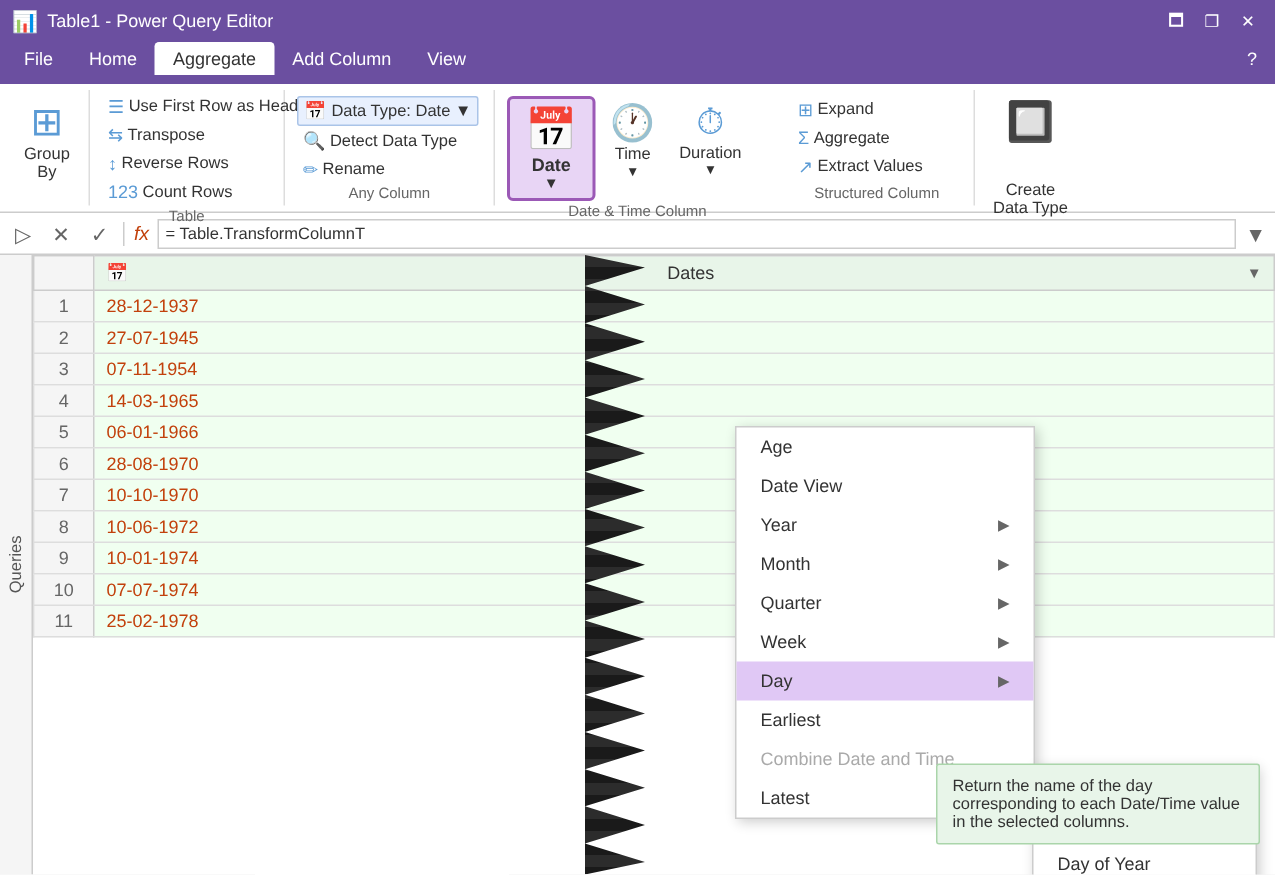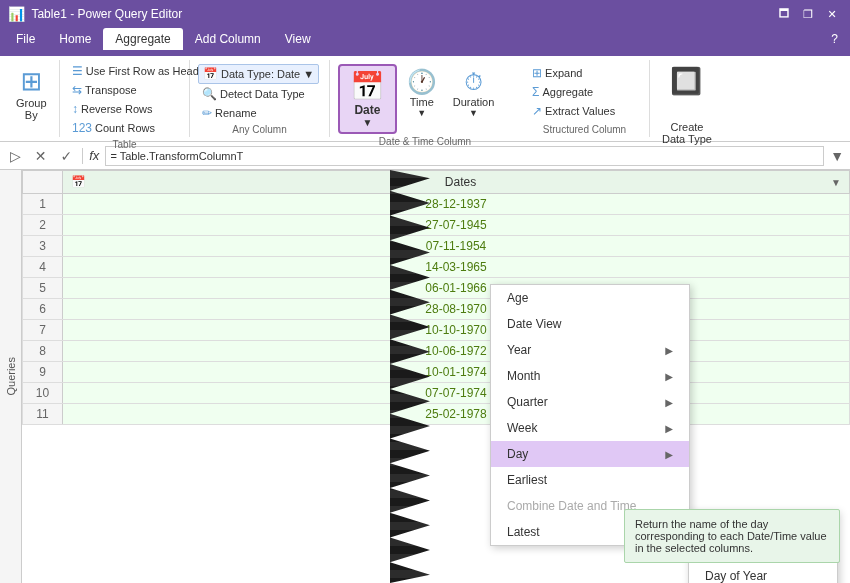--- a/index.html
+++ b/index.html
@@ -128,21 +128,21 @@
       border-bottom: 1px solid #ccc;
       display: flex;
       align-items: center;
       height: 28px;
       padding: 0 6px;
       gap: 6px;
     }
     .formula-expand { font-size: 14px; color: #666; cursor: pointer; padding: 2px 4px; }
     .formula-btn { font-size: 14px; color: #666; cursor: pointer; padding: 2px 4px; }
     .formula-separator { width: 1px; height: 16px; background: #ccc; }
-    .formula-fx { font-style: italic; color: #404040; font-size: 13px; }
+    .formula-fx { font-style: italic; color: #c2410c; font-size: 13px; }
     .formula-input { flex: 1; font-size: 11px; color: #333; border: 1px solid #ccc; padding: 2px 4px; height: 20px; }
     .formula-dropdown { margin-left: auto; font-size: 14px; color: #666; cursor: pointer; }
 
     
     .main-content {
       display: flex;
       height: calc(583px - 28px - 28px - 86px - 28px);
       position: relative;
     }
 
@@ -180,22 +180,22 @@
       padding: 4px 8px;
       text-align: left;
       font-size: 12px;
       font-weight: normal;
       color: #333;
     }
     .data-table td {
       border: 1px solid #ddd;
       padding: 3px 8px;
       font-size: 12px;
-      color: #4d7c0f;
-      text-align: center;
+      color: #c2410c;
+      text-align: left;
       background: #f0fff0;
     }
     .data-table td:first-child {
       background: #f5f5f5;
       text-align: center;
       color: #666;
       border-right: 1px solid #ccc;
     }
     .col-header-container {
       display: flex;

